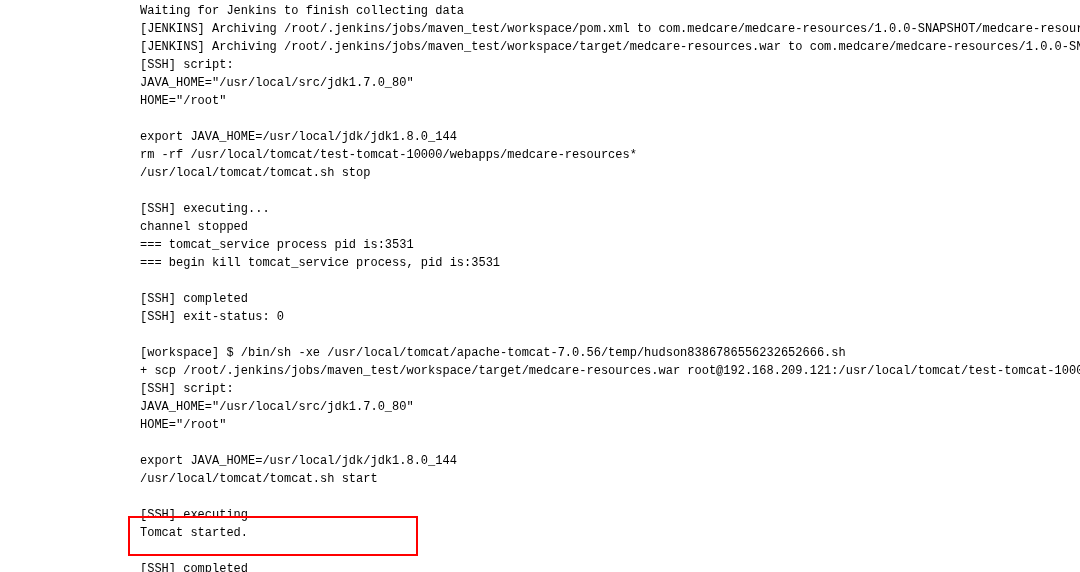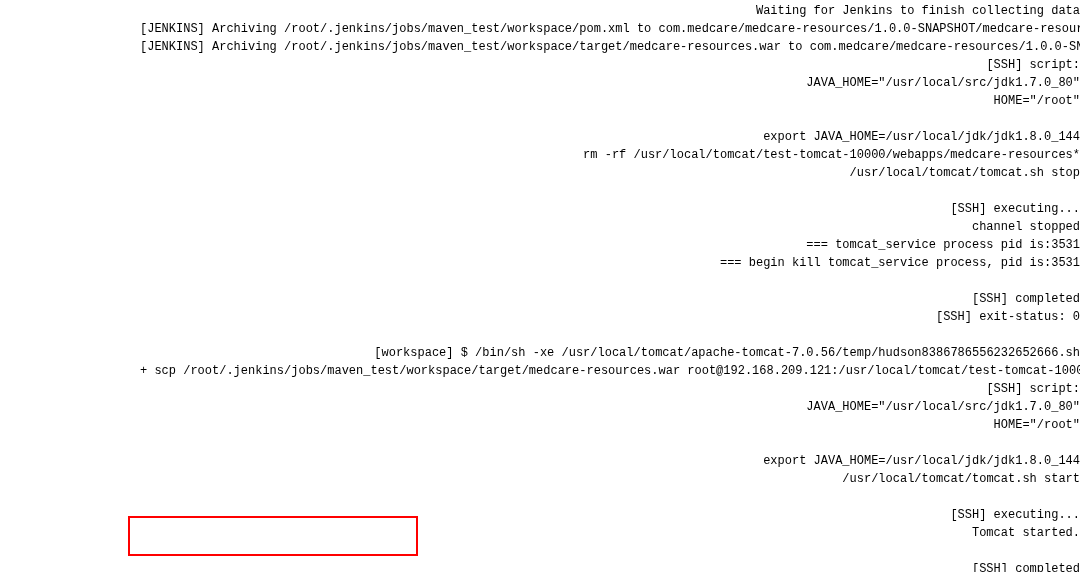--- a/index.html
+++ b/index.html
@@ -12,21 +12,21 @@
       padding-left: 140px;
       padding-top: 2px;
       width: 1080px;
       overflow: hidden;
       position: relative;
     }
     .console-output {
       white-space: pre;
       font-family: "NSimSun", "SimSun", "Courier New", monospace;
     }
-    .line { display: block; text-align: right; }
+    .line { display: block; }
     .highlight-box {
       position: absolute;
       border: 2px solid #ff0000;
       left: 128px;
       top: 516px;
       width: 290px;
       height: 40px;
       pointer-events: none;
     }
   </style>

